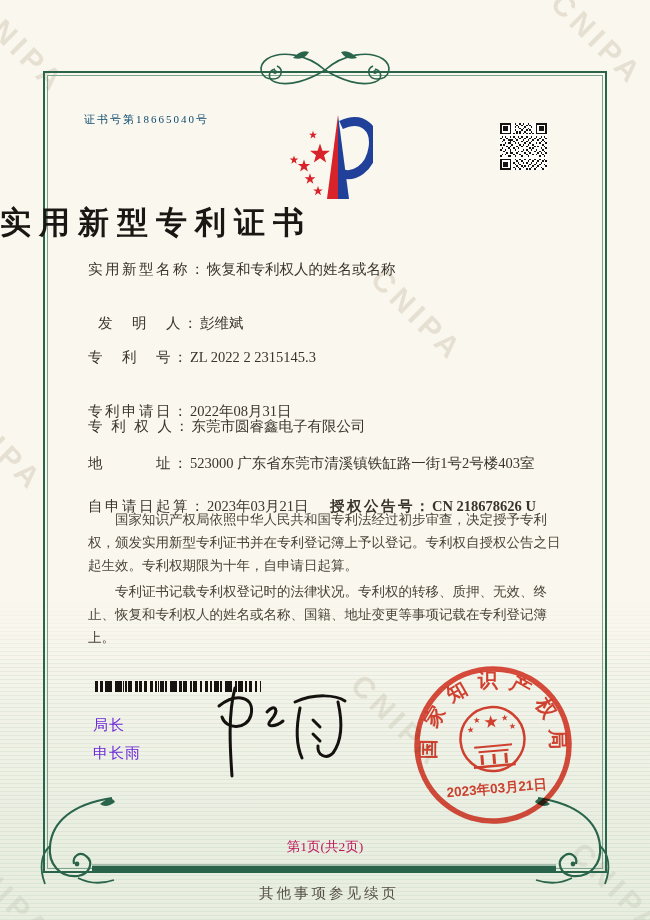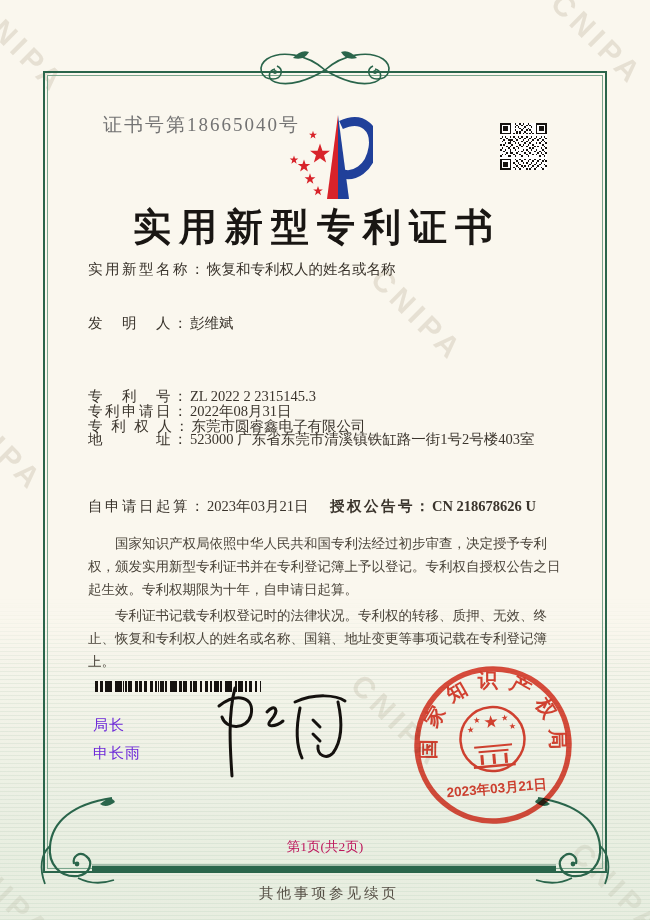--- a/index.html
+++ b/index.html
@@ -16,26 +16,26 @@
         linear-gradient(180deg, rgba(208,226,208,0) 0%, rgba(203,223,203,.38) 80%);
       -webkit-mask-image:linear-gradient(180deg,transparent 0,#000 22%);
       mask-image:linear-gradient(180deg,transparent 0,#000 22%);}
   
   .frame{position:absolute;left:43px;top:71px;width:560px;height:798px;border:2px solid #2a654b;}
   .frame-inner{position:absolute;inset:2px;border:1px solid #7ba68d;}
   .bottom-line{position:absolute;left:92px;top:866px;width:464px;height:5px;background:#2a654b;
       box-shadow:0 -2px 0 rgba(42,101,75,.35);}
   .orn{position:absolute;pointer-events:none;}
   
-  .cert-no{position:absolute;left:103px;top:112px;font-size:19px;letter-spacing:2px;color:#737373;}
-  .title{position:absolute;left:0;right:16px;top:202px;text-align:center;font-size:38px;font-weight:bold;
+  .cert-no{position:absolute;left:84px;top:112px;font-size:11px;letter-spacing:2px;color:#0c4a6e;}
+  .title{position:absolute;left:0;right:16px;top:202px;text-align:left;font-size:31px;font-weight:bold;
          letter-spacing:8px;color:#191613;}
   .row{position:absolute;left:88px;font-size:14.5px;white-space:nowrap;color:#3a342c;}
   .row .lbl{letter-spacing:2.5px;}
-  .paras{position:absolute;left:88px;top:532px;width:478px;font-size:13.5px;line-height:23px;
+  .paras{position:absolute;left:88px;top:508px;width:478px;font-size:13.5px;line-height:23px;
          color:#4a443a;}
   .paras p{margin:0 0 3px 0;text-indent:2em;}
   .barcode{position:absolute;left:95px;top:681px;width:166px;height:11px;background-color:#f7f4eb;
       background-image:
         repeating-linear-gradient(90deg,#171310 0 2px,transparent 2px 5px),
         repeating-linear-gradient(90deg,#171310 0 1px,transparent 1px 7px),
         repeating-linear-gradient(90deg,#171310 0 3px,transparent 3px 11px);}
   .signer{position:absolute;left:93px;font-family:"Liberation Sans","DejaVu Sans",sans-serif;
       font-size:15px;color:#6d28d9;letter-spacing:1px;}
   .sig{position:absolute;left:195px;top:672px;}
@@ -129,33 +129,33 @@
         <rect x="2" y="24" width="3" height="3"></rect>
       <path d="M9 0h1v1h-1zM12 0h1v1h-1zM14 0h1v1h-1zM17 0h1v1h-1zM10 1h1v1h-1zM13 1h1v1h-1zM16 1h1v1h-1zM18 1h1v1h-1zM9 2h1v1h-1zM11 2h1v1h-1zM15 2h1v1h-1zM19 2h1v1h-1zM12 3h1v1h-1zM14 3h1v1h-1zM17 3h1v1h-1zM9 4h1v1h-1zM13 4h1v1h-1zM16 4h1v1h-1zM18 4h1v1h-1zM10 5h1v1h-1zM12 5h1v1h-1zM15 5h1v1h-1zM19 5h1v1h-1zM8 6h1v1h-1zM10 6h1v1h-1zM12 6h1v1h-1zM14 6h1v1h-1zM16 6h1v1h-1zM18 6h1v1h-1zM20 6h1v1h-1zM6 8h1v1h-1zM6 10h1v1h-1zM6 12h1v1h-1zM6 14h1v1h-1zM6 16h1v1h-1zM6 18h1v1h-1zM6 20h1v1h-1zM1 8h1v1h-1zM3 8h1v1h-1zM8 8h1v1h-1zM11 8h1v1h-1zM13 8h1v1h-1zM16 8h1v1h-1zM19 8h1v1h-1zM22 8h1v1h-1zM25 8h1v1h-1zM27 8h1v1h-1zM0 9h1v1h-1zM4 9h1v1h-1zM9 9h1v1h-1zM12 9h1v1h-1zM15 9h1v1h-1zM18 9h1v1h-1zM21 9h1v1h-1zM24 9h1v1h-1zM28 9h1v1h-1zM2 10h1v1h-1zM5 10h1v1h-1zM7 10h1v1h-1zM10 10h1v1h-1zM14 10h1v1h-1zM17 10h1v1h-1zM20 10h1v1h-1zM23 10h1v1h-1zM26 10h1v1h-1zM1 11h1v1h-1zM6 11h1v1h-1zM8 11h1v1h-1zM13 11h1v1h-1zM16 11h1v1h-1zM19 11h1v1h-1zM25 11h1v1h-1zM27 11h1v1h-1zM3 12h1v1h-1zM5 12h1v1h-1zM9 12h1v1h-1zM11 12h1v1h-1zM15 12h1v1h-1zM18 12h1v1h-1zM22 12h1v1h-1zM24 12h1v1h-1zM28 12h1v1h-1zM0 13h1v1h-1zM2 13h1v1h-1zM7 13h1v1h-1zM12 13h1v1h-1zM14 13h1v1h-1zM17 13h1v1h-1zM20 13h1v1h-1zM26 13h1v1h-1zM4 14h1v1h-1zM6 14h1v1h-1zM10 14h1v1h-1zM13 14h1v1h-1zM16 14h1v1h-1zM21 14h1v1h-1zM23 14h1v1h-1zM27 14h1v1h-1zM1 15h1v1h-1zM5 15h1v1h-1zM8 15h1v1h-1zM11 15h1v1h-1zM18 15h1v1h-1zM20 15h1v1h-1zM25 15h1v1h-1zM28 15h1v1h-1zM0 16h1v1h-1zM3 16h1v1h-1zM9 16h1v1h-1zM14 16h1v1h-1zM16 16h1v1h-1zM19 16h1v1h-1zM22 16h1v1h-1zM26 16h1v1h-1zM2 17h1v1h-1zM6 17h1v1h-1zM11 17h1v1h-1zM13 17h1v1h-1zM17 17h1v1h-1zM21 17h1v1h-1zM24 17h1v1h-1zM27 17h1v1h-1zM4 18h1v1h-1zM7 18h1v1h-1zM10 18h1v1h-1zM15 18h1v1h-1zM18 18h1v1h-1zM23 18h1v1h-1zM25 18h1v1h-1zM28 18h1v1h-1zM1 19h1v1h-1zM3 19h1v1h-1zM8 19h1v1h-1zM12 19h1v1h-1zM16 19h1v1h-1zM20 19h1v1h-1zM22 19h1v1h-1zM26 19h1v1h-1zM0 20h1v1h-1zM5 20h1v1h-1zM9 20h1v1h-1zM13 20h1v1h-1zM17 20h1v1h-1zM24 20h1v1h-1zM27 20h1v1h-1zM9 22h1v1h-1zM12 22h1v1h-1zM15 22h1v1h-1zM18 22h1v1h-1zM21 22h1v1h-1zM24 22h1v1h-1zM27 22h1v1h-1zM10 23h1v1h-1zM13 23h1v1h-1zM17 23h1v1h-1zM20 23h1v1h-1zM23 23h1v1h-1zM26 23h1v1h-1zM28 23h1v1h-1zM8 24h1v1h-1zM11 24h1v1h-1zM14 24h1v1h-1zM16 24h1v1h-1zM19 24h1v1h-1zM22 24h1v1h-1zM25 24h1v1h-1zM9 25h1v1h-1zM12 25h1v1h-1zM18 25h1v1h-1zM21 25h1v1h-1zM24 25h1v1h-1zM27 25h1v1h-1zM10 26h1v1h-1zM13 26h1v1h-1zM15 26h1v1h-1zM17 26h1v1h-1zM20 26h1v1h-1zM23 26h1v1h-1zM28 26h1v1h-1zM8 27h1v1h-1zM11 27h1v1h-1zM14 27h1v1h-1zM19 27h1v1h-1zM22 27h1v1h-1zM25 27h1v1h-1zM9 28h1v1h-1zM12 28h1v1h-1zM16 28h1v1h-1zM18 28h1v1h-1zM21 28h1v1h-1zM26 28h1v1h-1z"></path>
     </g>
   </svg>
 
   <div class="title">实用新型专利证书</div>
 
   <div class="row" style="top:260px;">
     <span class="lbl">实用新型名称：</span><span>恢复和专利权人的姓名或名称</span>
   </div>
-  <div class="row" style="top:314px;">
+  <div class="row" style="top:314px;margin-left:10px;">
     <span class="lbl">发　明　人：</span><span>彭维斌</span>
   </div>
-  <div class="row" style="top:348px;margin-top:39px;">
+  <div class="row" style="top:348px;">
     <span class="lbl">专　利　号：</span><span>ZL 2022 2 2315145.3</span>
   </div>
   <div class="row" style="top:402px;">
     <span class="lbl">专利申请日：</span><span>2022年08月31日</span>
   </div>
   <div class="row" style="top:417px;">
     <span class="lbl">专 利 权 人：</span><span>东莞市圆睿鑫电子有限公司</span>
   </div>
-  <div class="row" style="top:430px;text-align:right;">
+  <div class="row" style="top:454px;text-align:right;">
     <span class="lbl">地　　　址：</span><span>523000 广东省东莞市清溪镇铁缸路一街1号2号楼403室</span>
   </div>
   <div class="row" style="top:497px;">
     <span class="lbl">自申请日起算：</span><span>2023年03月21日</span>
   </div>
   <div class="row" style="top:497px;left:330px;font-weight:bold;">
     <span class="lbl">授权公告号：</span><span>CN 218678626 U</span>
   </div>
 
   <div class="paras">

